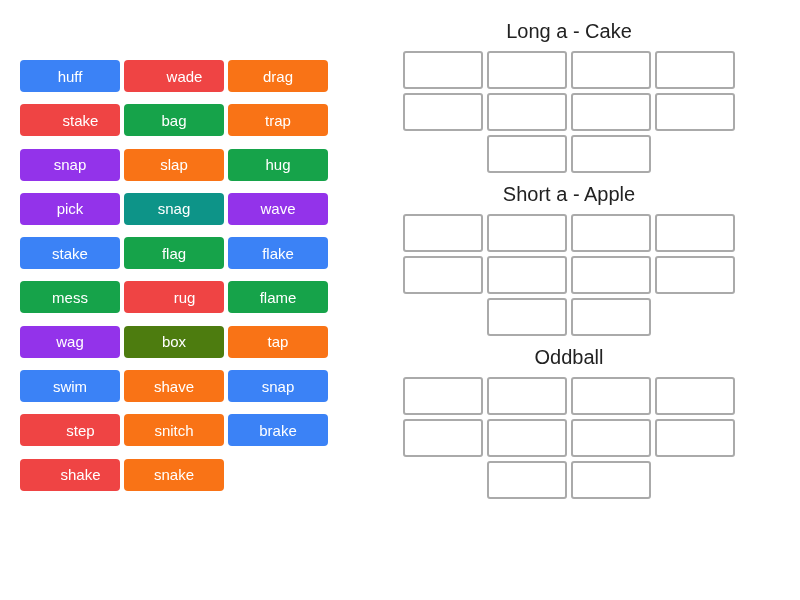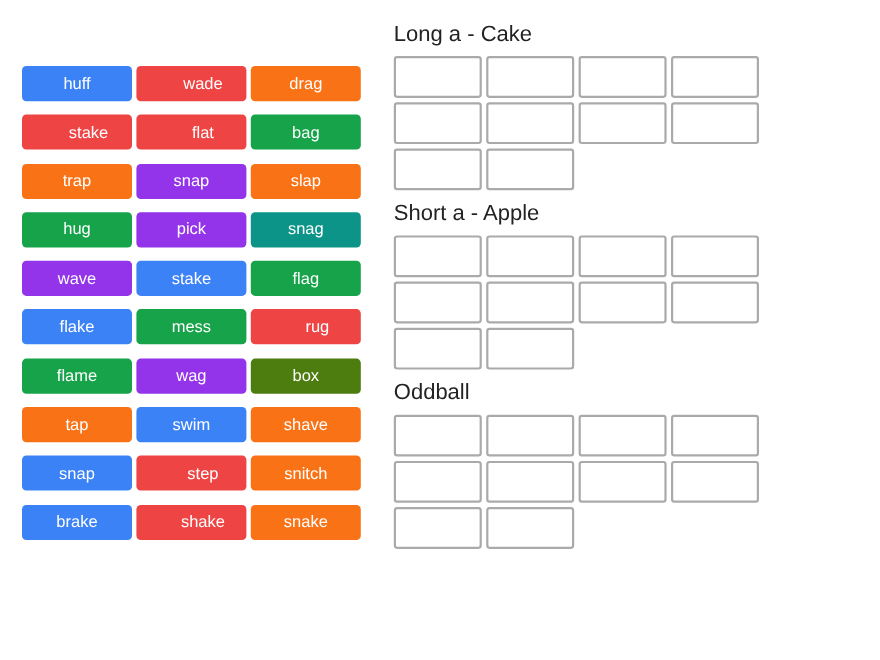--- a/index.html
+++ b/index.html
@@ -46,21 +46,21 @@
     .sort-area {
       flex: 1;
       display: flex;
       flex-direction: column;
       gap: 10px;
     }
 
     .category-section {
       display: flex;
       flex-direction: column;
-      align-items: flex-start;
+      align-items: center;
       gap: 4px;
     }
 
     .category-title {
       font-size: 20px;
       font-weight: 400;
       margin-bottom: 4px;
       text-align: center;
       color: #222;
     }
@@ -92,21 +92,20 @@
 </head>
 <body>
 
 <div class="main-container">
 
   <div class="word-grid">
   <div class="word-tile c-blue">huff</div>
       <div class="word-tile c-red">wade</div>
       <div class="word-tile c-orange">drag</div>
       <div class="word-tile c-red">stake</div>
-      <div class="word-tile c-red">flat</div>
       <div class="word-tile c-green">bag</div>
       <div class="word-tile c-orange">trap</div>
       <div class="word-tile c-purple">snap</div>
       <div class="word-tile c-orange">slap</div>
       <div class="word-tile c-green">hug</div>
       <div class="word-tile c-purple">pick</div>
       <div class="word-tile c-teal">snag</div>
       <div class="word-tile c-purple">wave</div>
       <div class="word-tile c-blue">stake</div>
       <div class="word-tile c-green">flag</div>

